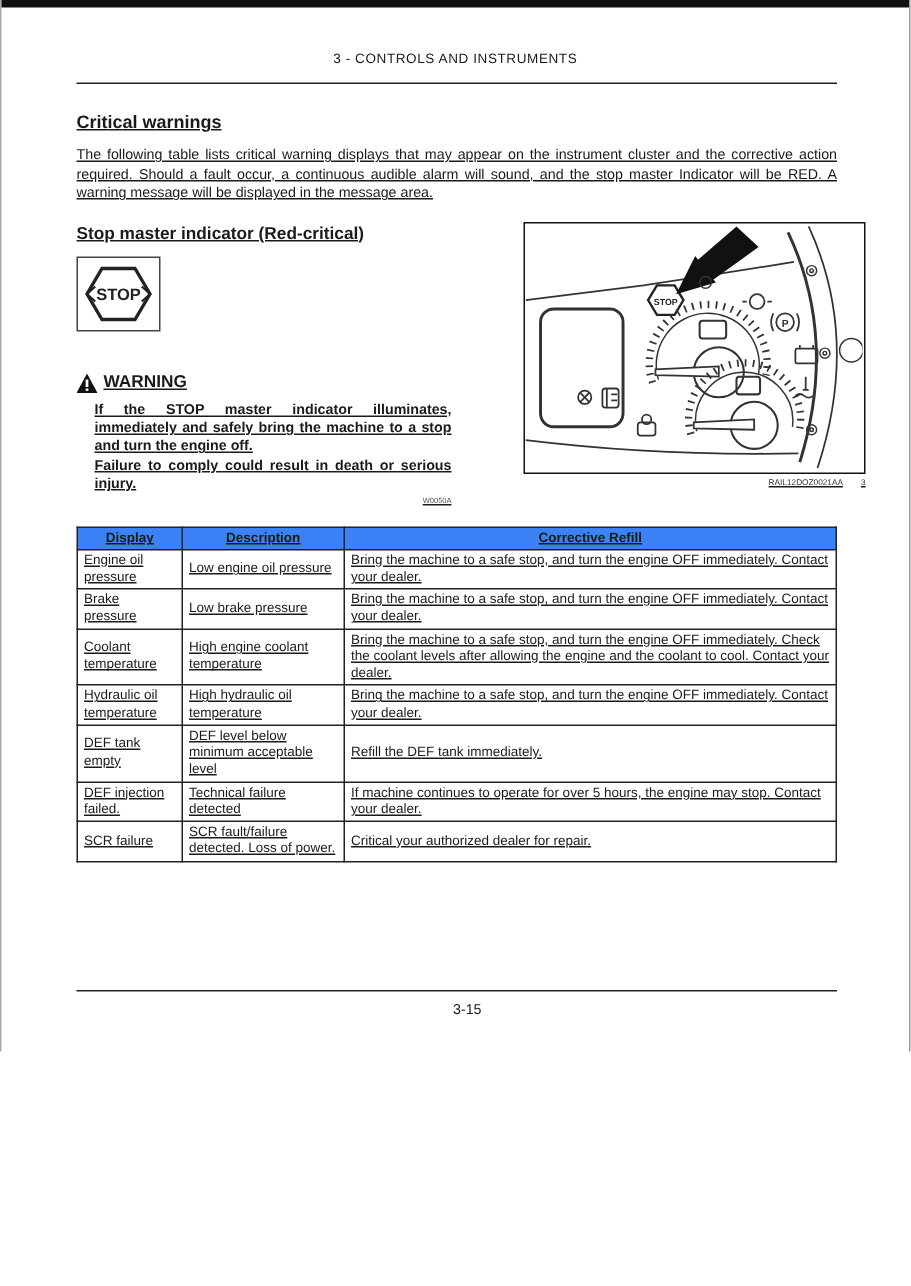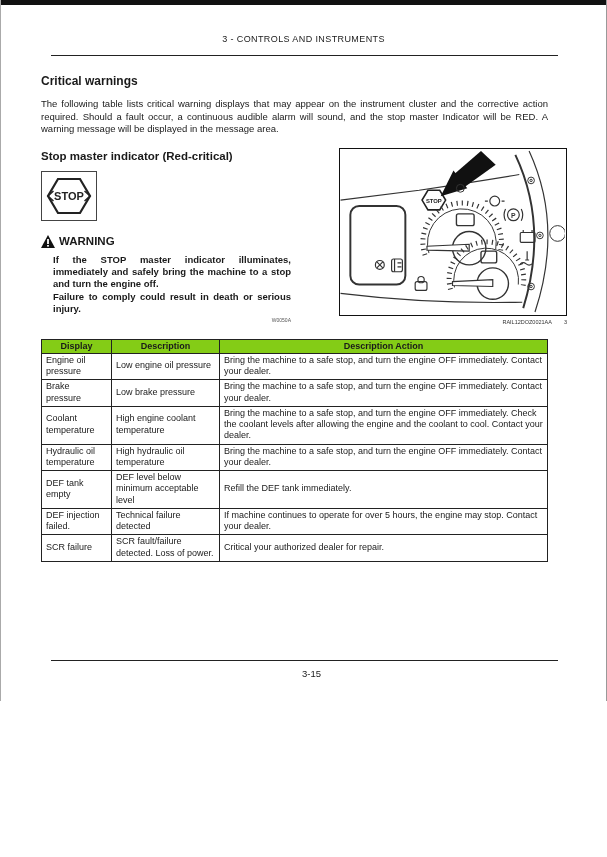--- a/index.html
+++ b/index.html
@@ -22,40 +22,40 @@
     height: 5px; background: #111;
   }
   .running-header {
     position: absolute; top: 34px; left: 50px; right: 50px;
     text-align: center; font-size: 9px; letter-spacing: .4px;
   }
   .header-rule {
     position: absolute; top: 55px; left: 50px; width: 507px;
     border-top: 1.5px solid #222;
   }
-  .content { position: absolute; top: 68px; left: 40px; width: 507px; }
+  .content { position: absolute; top: 68px; left: 50px; width: 507px; text-decoration: underline; }
 
   h1.section-title { font-size: 12px; font-weight: bold; margin: 6px 0 10px 0; }
   p.intro { font-size: 9.5px; line-height: 1.32; text-align: justify; }
 
   .two-col { display: flex; margin-top: 12px; }
   .left-col { width: 283px; flex: 0 0 283px; }
   .right-col { flex: 1; padding-left: 8px; }
 
   h2.sub-title { font-size: 11.5px; font-weight: bold; margin: 2px 0 8px 0; }
 
   .indicator-row { display: flex; }
   .stop-box {
     width: 56px; height: 50px; border: 1px solid #444;
     display: flex; align-items: center; justify-content: center;
     flex: 0 0 56px; margin-right: 7px; margin-top: 1px;
   }
   .indicator-text { font-size: 9.5px; line-height: 1.3; text-align: justify; width: 212px; }
 
-  .warning-block { margin-top: 14px; }
+  .warning-block { margin-top: 28px; }
   .warning-head { display: flex; align-items: center; font-weight: bold; font-size: 11.5px; }
   .warning-head svg { margin-right: 4px; }
   .warning-body { margin: 6px 0 0 12px; width: 238px; }
   .warning-body p { font-size: 9.5px; font-weight: bold; line-height: 1.3; text-align: justify; }
   .warning-code { text-align: right; font-size: 5px; color: #555; width: 250px; margin-top: 2px; }
 
   .figure-box {
     border: 1.5px solid #111;
     width: 228px; height: 168px;
     margin-left: 7px;
@@ -74,21 +74,21 @@
     margin-top: 14px;
     font-size: 9px;
   }
   table.warn-table th, table.warn-table td {
     border: 1px solid #222;
     padding: 1px 4px 2px 4px;
     vertical-align: middle;
     line-height: 1.25;
   }
   table.warn-table th {
-    background: #84cc16;
+    background: #3b82f6;
     font-weight: bold; text-align: center;
     padding: 1px 18px;
   }
   td.c-action { text-align: left; }
 
   .footer-rule {
     position: absolute; bottom: 40px; left: 50px; width: 507px;
     border-top: 1.5px solid #222;
   }
   .footer-page {
@@ -237,21 +237,21 @@
     <table class="warn-table">
       <colgroup>
           <col style="width:70px">
           <col style="width:108px">
           <col>
         </colgroup>
       <thead>
         <tr>
           <th>Display</th>
           <th>Description</th>
-          <th>Description Action</th>
+          <th>Corrective Refill</th>
         </tr>
       </thead>
       <tbody>
         <tr>
           <td>Engine oil pressure</td>
           <td>Low engine oil pressure</td>
           <td class="c-action">Bring the machine to a safe stop, and turn the engine OFF immediately. Contact your dealer.</td>
         </tr>
         <tr>
           <td>Brake pressure</td>

